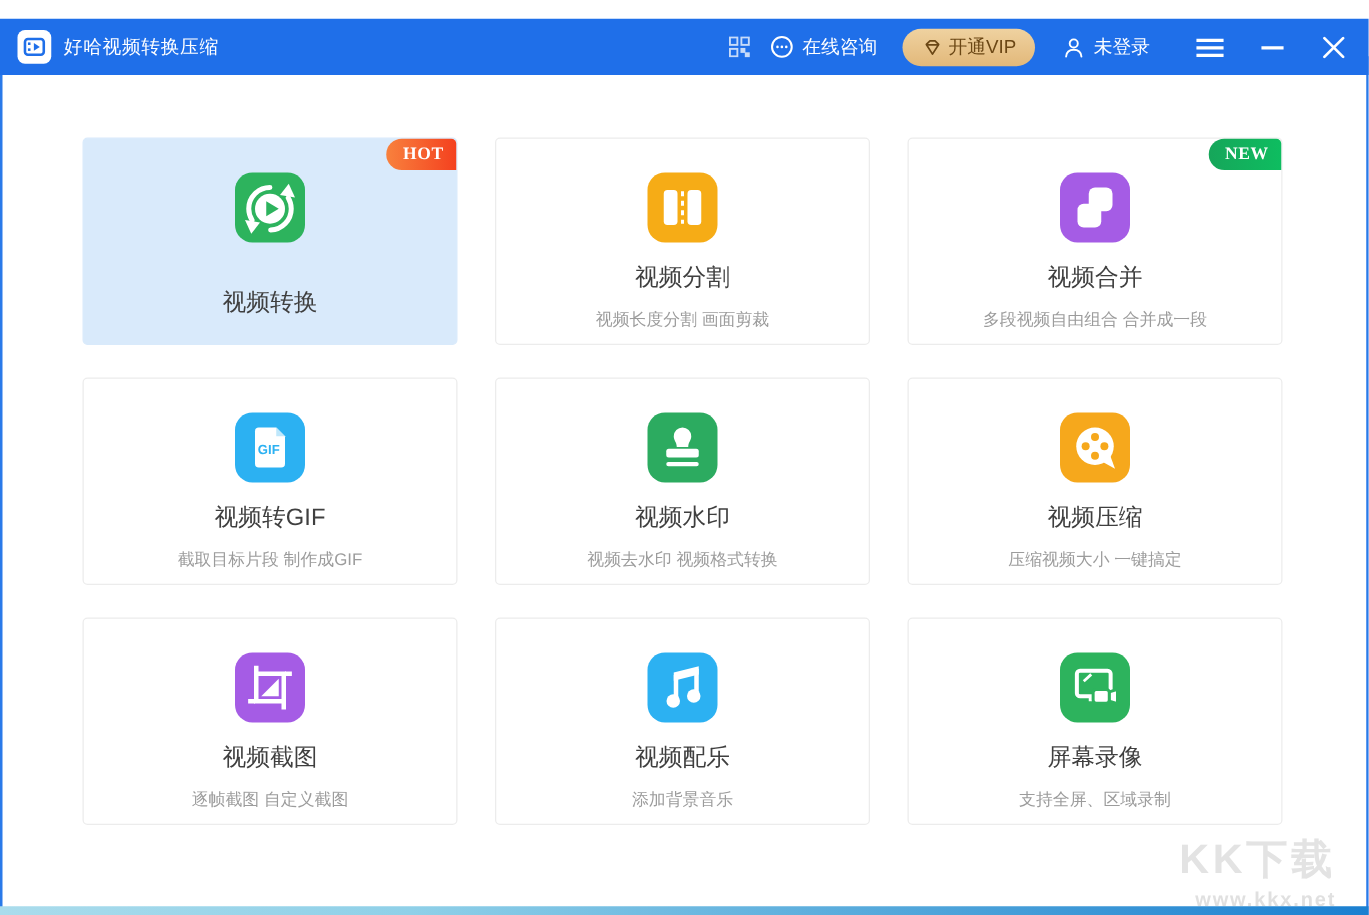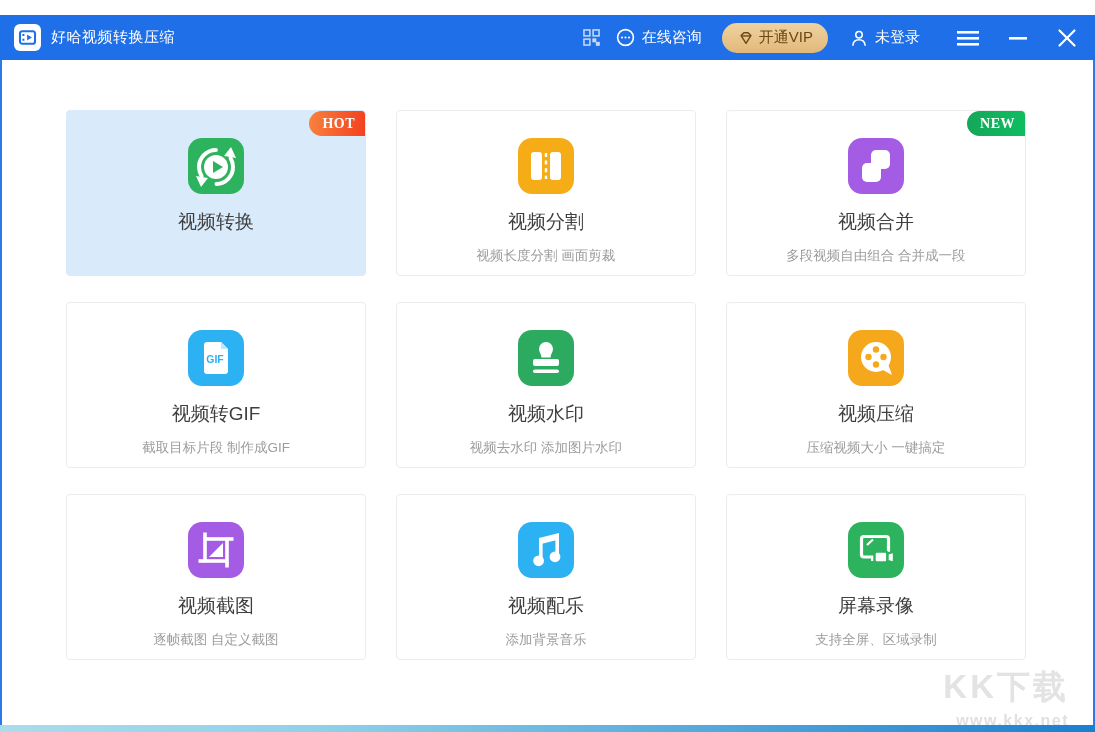--- a/index.html
+++ b/index.html
@@ -47,21 +47,21 @@
   .grid {
     position:absolute; left:66px; top:110px; z-index:2;
     display:grid; grid-template-columns:repeat(3,300px); grid-auto-rows:166px;
     gap:26px 30px;
   }
   .card {
     position:relative; background:#ffffff; border:1px solid #ececec; border-radius:4px;
     display:flex; flex-direction:column; align-items:center; padding-top:27px;
     cursor:pointer; text-align:center;
   }
-  .card.highlighted { background:#d9eafb; border-color:#d9eafb; }
+  .card.highlighted { background:#d9eafb; border-color:#d9eafb;gap:20px; }
   .card .tile-icon { width:56px; height:56px; border-radius:14px; flex:0 0 auto;
     display:flex; align-items:flex-end; justify-content:center; }
   .card .card-title { margin-top:15px; font-size:19px; color:#3f3f3f; }
   .card .card-subtitle { margin-top:12px; font-size:13.5px; color:#9c9c9c; }
   .badge {
     position:absolute; top:0; right:0; height:25px; line-height:25px;
     padding:0 10px 0 13px; border-radius:12.5px 4px 0 12.5px;
     font-family:"Liberation Serif","DejaVu Serif",serif; font-weight:bold;
     font-size:14px; color:#ffffff; letter-spacing:0.5px;
   }
@@ -199,21 +199,21 @@
     </div>
     <div class="card">
       <div class="tile-icon" style="background: rgb(44, 171, 96);">
         <svg width="56" height="56" viewBox="0 0 56 56">
           <path d="M28,12 a7,7 0 0 1 7,7 c0,3.4 -2.4,4.8 -2.4,8.5 h-9.2 c0,-3.7 -2.4,-5.1 -2.4,-8.5 a7,7 0 0 1 7,-7 z" fill="#fff"></path>
        <rect x="15" y="29" width="26" height="7" rx="2" fill="#fff"></rect>
        <rect x="15" y="39.5" width="26" height="3.5" rx="1.75" fill="#fff"></rect>
         </svg>
       </div>
       <div class="card-title">视频水印</div>
-      <div class="card-subtitle">视频去水印 添加图片水印</div>
+      <div class="card-subtitle">视频去水印 视频格式转换</div>
     </div>
     <div class="card">
       <div class="tile-icon" style="background: rgb(246, 168, 28);">
         <svg width="56" height="56" viewBox="0 0 56 56">
           <circle cx="28" cy="27" r="15" fill="#fff"></circle>
        <polygon points="35,40 44,45 40,34" fill="#fff"></polygon>
        <circle cx="28" cy="19.5" r="3.2" fill="#f6a81c"></circle>
        <circle cx="20.5" cy="27" r="3.2" fill="#f6a81c"></circle>
        <circle cx="35.5" cy="27" r="3.2" fill="#f6a81c"></circle>
        <circle cx="28" cy="34.5" r="3.2" fill="#f6a81c"></circle>

